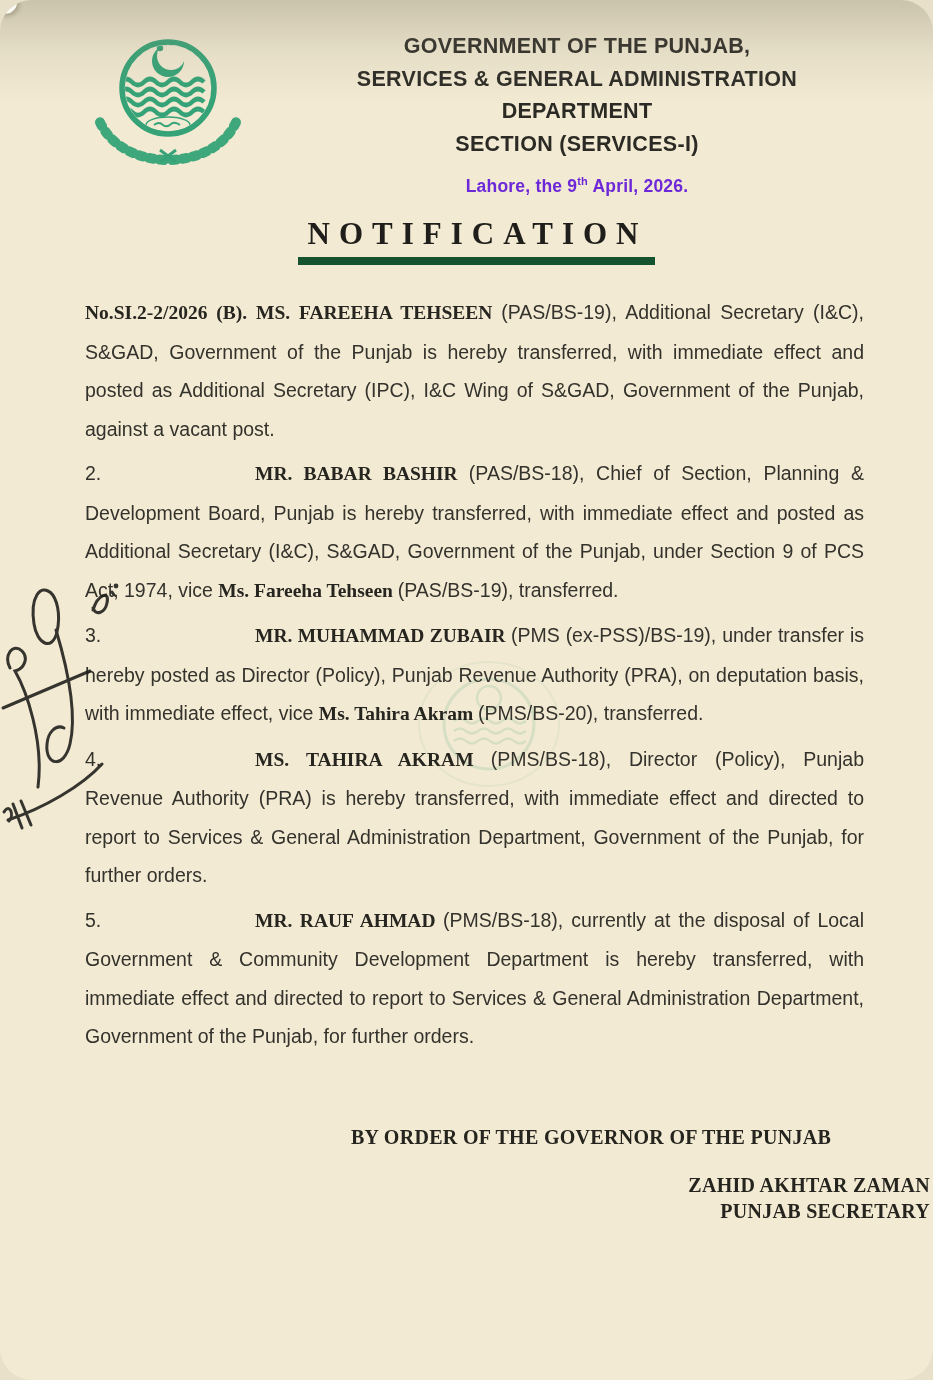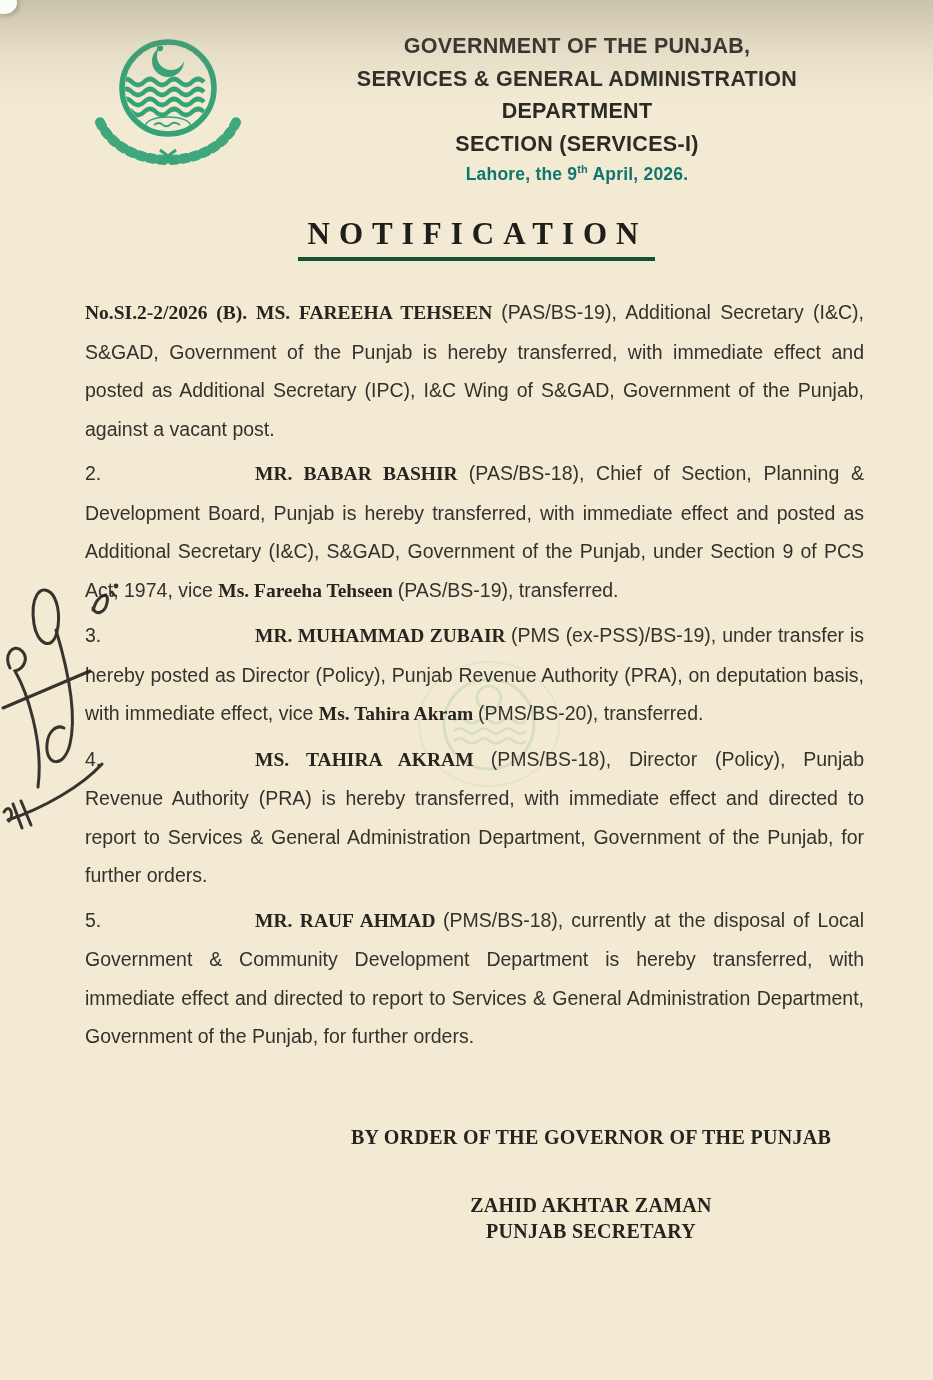--- a/index.html
+++ b/index.html
@@ -4,20 +4,21 @@
 <title>NOTIFICATION</title>
 <style>
   html,body{margin:0;padding:0;background:#e8e0c8;}
   .page{
     position:relative;
     width:933px;height:1380px;
     background:#f2ead2;
     overflow:hidden;
     font-family:"Liberation Sans", sans-serif;
     color:#32302a;
+    border-radius:32px;
   }
   .page::before{
     content:'';position:absolute;top:0;left:0;right:0;height:115px;
     background:linear-gradient(to bottom, rgba(138,132,110,0.38), rgba(138,132,110,0.12) 45%, rgba(138,132,110,0) 90%);
     pointer-events:none;z-index:5;
   }
   .corner-curl{
     position:absolute;top:-8px;left:-9px;width:26px;height:22px;
     background:#fdfdf8;border-radius:50%;
     box-shadow:2px 2px 4px rgba(90,85,60,.35);z-index:6;
@@ -26,51 +27,51 @@
   
   .logo-wrap{position:absolute;left:84px;top:34px;width:168px;height:132px;z-index:2;}
   .header-block{
     position:absolute;left:296px;top:30px;width:562px;text-align:center;z-index:2;
   }
   .org-line{
     font-weight:bold;font-size:21.5px;line-height:32.5px;
     color:#2b2a25;letter-spacing:0.3px;
   }
   .date-line{
-    font-weight:bold;font-size:17.5px;color:#0f766e;margin-top:3px;letter-spacing:0.2px;
+    font-weight:bold;font-size:17.5px;color:#6d28d9;margin-top:15px;letter-spacing:0.2px;
   }
   .date-line sup{font-size:11px;}
 
   
   .title-wrap{position:absolute;left:85px;top:216px;width:783px;text-align:center;z-index:2;}
   .doc-title{
     display:inline-block;
     font-family:"Liberation Serif", serif;font-weight:bold;
     font-size:31px;color:#1f1e1a;letter-spacing:9px;
-    border-bottom:4px solid #14532d;padding:0 8px 5px 10px;
+    border-bottom:8px solid #14532d;padding:0 8px 5px 10px;
   }
 
   
   .content{position:absolute;left:85px;top:293px;width:783px;z-index:2;}
   .para{
     font-size:19.5px;line-height:38.5px;text-align:justify;
     margin:0 4px 6px 0;color:#34322c;
   }
   .para-num{display:inline-block;width:170px;}
   .seg-bold{
     font-family:"Liberation Serif", serif;font-weight:bold;color:#272520;
   }
 
   
   .footer{position:absolute;left:252px;top:1126px;width:678px;text-align:center;z-index:2;}
   .by-order{
     font-family:"Liberation Serif", serif;font-weight:bold;
     font-size:20px;color:#26241f;letter-spacing:0.3px;
   }
-  .sig-block{margin-top:43px;}
+  .sig-block{margin-top:23px;text-align:right;}
   .sig-name,.sig-title{
     font-family:"Liberation Serif", serif;font-weight:bold;
     font-size:20px;line-height:26px;color:#26241f;letter-spacing:0.3px;
   }
 
   
   .watermark{position:absolute;left:402px;top:636px;width:175px;height:175px;opacity:0.16;z-index:1;}
   .signature{position:absolute;left:0px;top:572px;width:145px;height:265px;z-index:4;}
 </style>
 </head>

